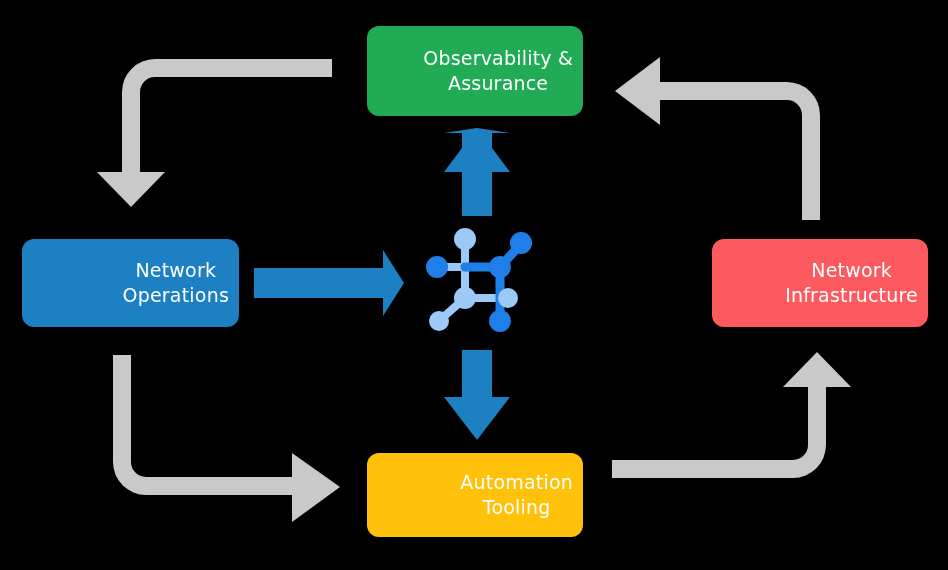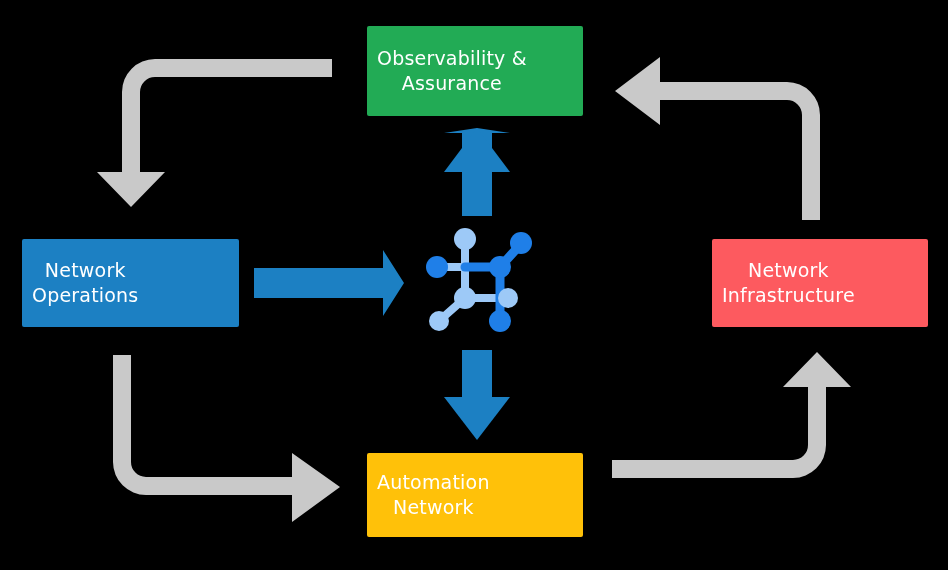--- a/index.html
+++ b/index.html
@@ -10,24 +10,24 @@
   #canvas {
     position: relative;
     width: 948px;
     height: 570px;
     background: #000000;
     overflow: hidden;
     font-family: "DejaVu Sans", "Liberation Sans", sans-serif;
   }
   .node-box {
     position: absolute;
-    border-radius: 2px;
+    border-radius: 12px;
     display: flex;
     align-items: center;
-    justify-content: flex-start;
+    justify-content: flex-end;
     text-align: center;
     color: #ffffff;
     font-size: 19px;
     line-height: 1.32;
     font-weight: 400;
     letter-spacing: 0.2px;
     box-sizing: border-box;
     padding: 12px 10px;
     user-select: none;
   }
@@ -135,16 +135,16 @@
 Operations</span>
   </div>
 
   <div class="node-box" id="box-infrastructure">
     <span class="node-label">Network
 Infrastructure</span>
   </div>
 
   <div class="node-box" id="box-automation">
     <span class="node-label">Automation
-Network</span>
+Tooling</span>
   </div>
 
 </div>
 
 </body></html>

